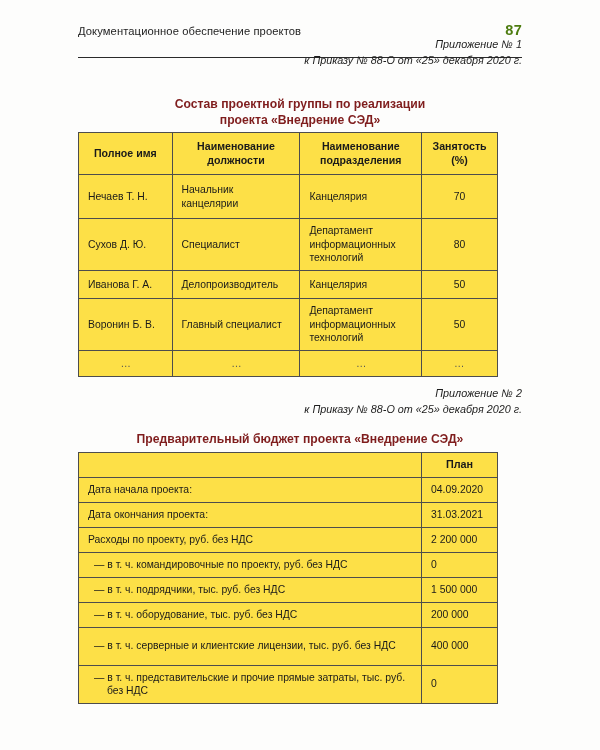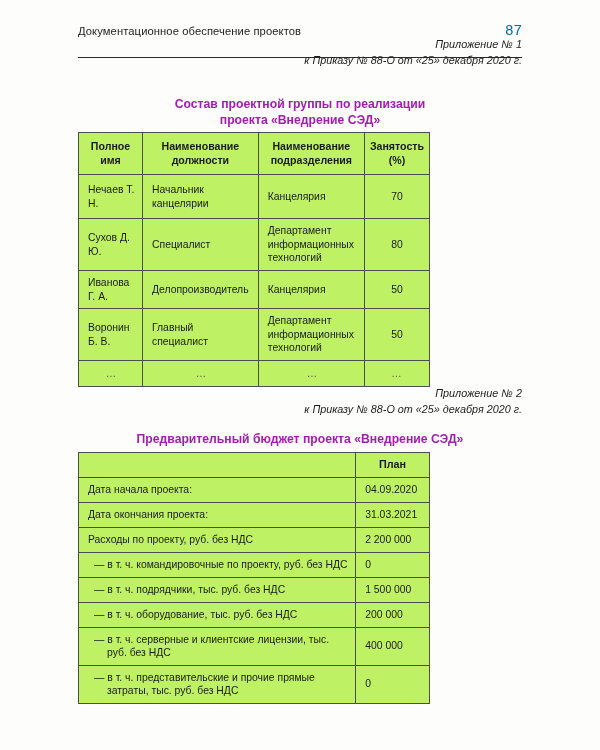--- a/index.html
+++ b/index.html
@@ -34,22 +34,22 @@
     border-bottom: 1.3px solid #2a2a2a;
     padding-bottom: 19px;
   }
   .running-head-title {
     font-size: 11.2px;
     letter-spacing: 0.1px;
     color: #1d1d1d;
   }
   .running-head-page {
     font-size: 14.5px;
-    font-weight: normal;
-    color: #0369a1;
+    font-weight: bold;
+    color: #4d7c0f;
     letter-spacing: 0.3px;
   }
 
   
   .appendix-ref {
     position: absolute;
     width: 444px;
     left: 78px;
     text-align: right;
     font-style: italic;
@@ -61,30 +61,30 @@
 
   
   .section-title {
     position: absolute;
     left: 78px;
     width: 444px;
     text-align: center;
     font-weight: bold;
     font-size: 12.2px;
     line-height: 16px;
-    color: #a21caf;
+    color: #7f1d1d;
   }
 
   
   table {
     border-collapse: collapse;
     position: absolute;
     left: 78px;
-    width: 352px;
-    background: #bef264;
+    width: 420px;
+    background: #fde047;
   }
   table td, table th {
     border: 1px solid #4d4d4d;
     font-size: 10.4px;
     line-height: 13.5px;
     color: #1a1a1a;
     vertical-align: middle;
     font-weight: normal;
     padding: 5px 7px;
     box-sizing: border-box;

